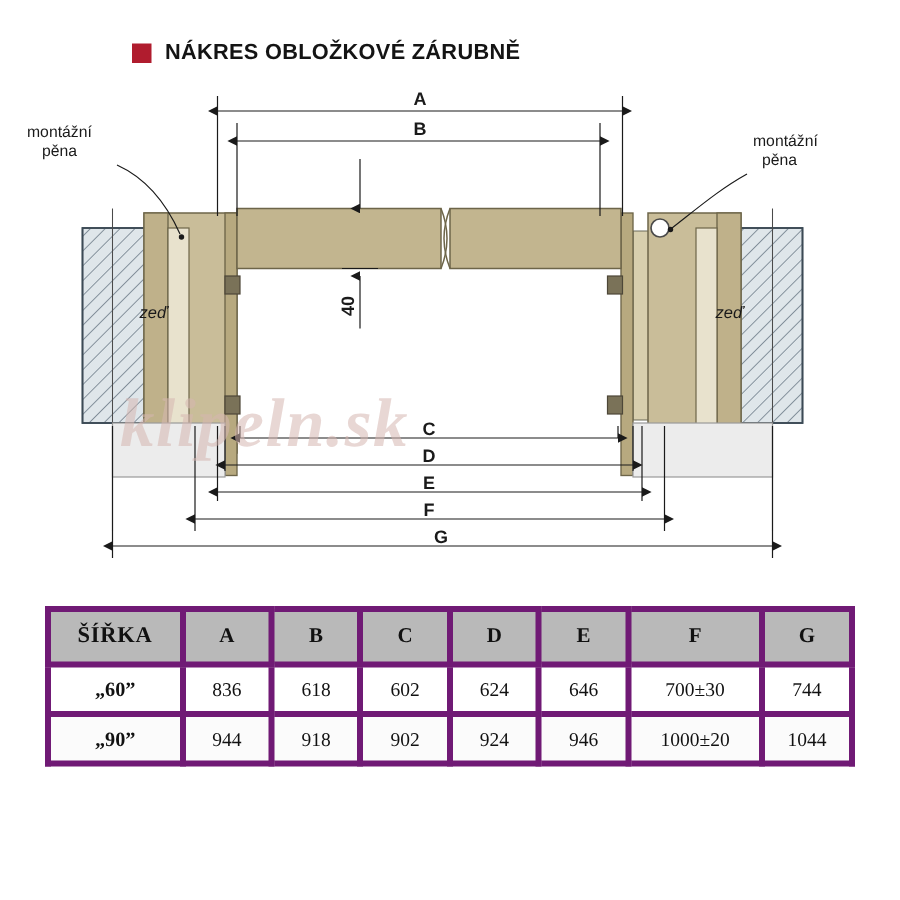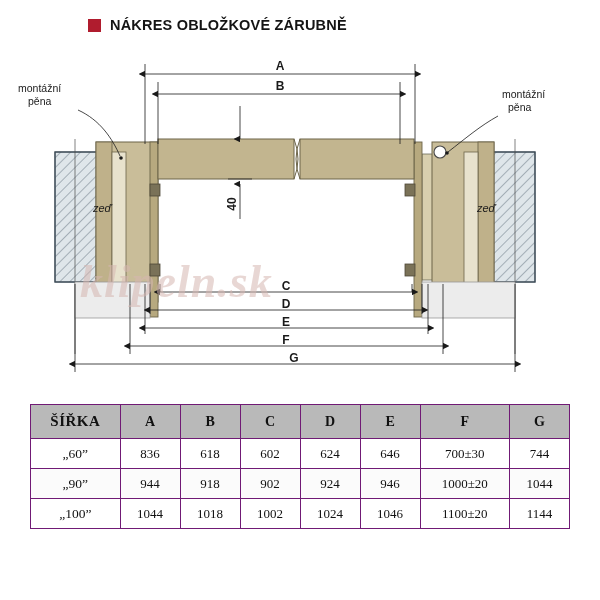--- a/index.html
+++ b/index.html
@@ -6,21 +6,21 @@
   body{
     width:600px;height:600px;
     background:#ffffff;
     font-family:"Liberation Sans", sans-serif;
     color:#1a1a1a;
     overflow:hidden;
     position:relative;
   }
   
   .header{
-    position:absolute;left:0;top:10px;width:600px;height:30px;
+    position:absolute;left:0;top:20px;width:600px;height:30px;
     display:flex;align-items:center;
   }
   .header .sq{
     width:13px;height:13px;background:#b01c2e;margin-left:88px;margin-right:9px;
   }
   .header .title{
     font-size:14.5px;font-weight:bold;letter-spacing:.2px;color:#141414;
   }
   
   .drawing{
@@ -44,41 +44,42 @@
   }
   
   .tablewrap{
     position:absolute;left:30px;top:404px;width:540px;
   }
   table{
     border-collapse:collapse;width:540px;
     font-family:"Liberation Serif", serif;
   }
   th,td{
-    border:1px solid #701a75;
+    border:4px solid #701a75;
     text-align:center;
     font-size:13px;
     height:29px;
     padding:0 2px;
     color:#111;
   }
   thead th{
     background:#b9b9b9;
     font-weight:bold;
     font-size:14px;
     height:33px;
   }
   thead th.first{
     font-size:15px;letter-spacing:.5px;
   }
   tbody td{
     background:#ffffff;
   }
   tbody td.first{
     font-size:13.5px;
+    font-weight:bold;
   }
   tbody tr:nth-child(even) td{background:#fbfbfb;}
   col.c0{width:92px;}
   col.cn{width:62px;}
   col.cf{width:92px;}
 </style>
 </head>
 <body>
 
 <div class="header">
@@ -273,25 +274,15 @@
       <tr>
         <td class="first">„90”</td>
         <td>944</td>
         <td>918</td>
         <td>902</td>
         <td>924</td>
         <td>946</td>
         <td>1000±20</td>
         <td>1044</td>
       </tr>
-      <tr>
-        <td class="first">„100”</td>
-        <td>1044</td>
-        <td>1018</td>
-        <td>1002</td>
-        <td>1024</td>
-        <td>1046</td>
-        <td>1100±20</td>
-        <td>1144</td>
-      </tr>
     </tbody>
   </table>
 </div>
 
 </body></html>

